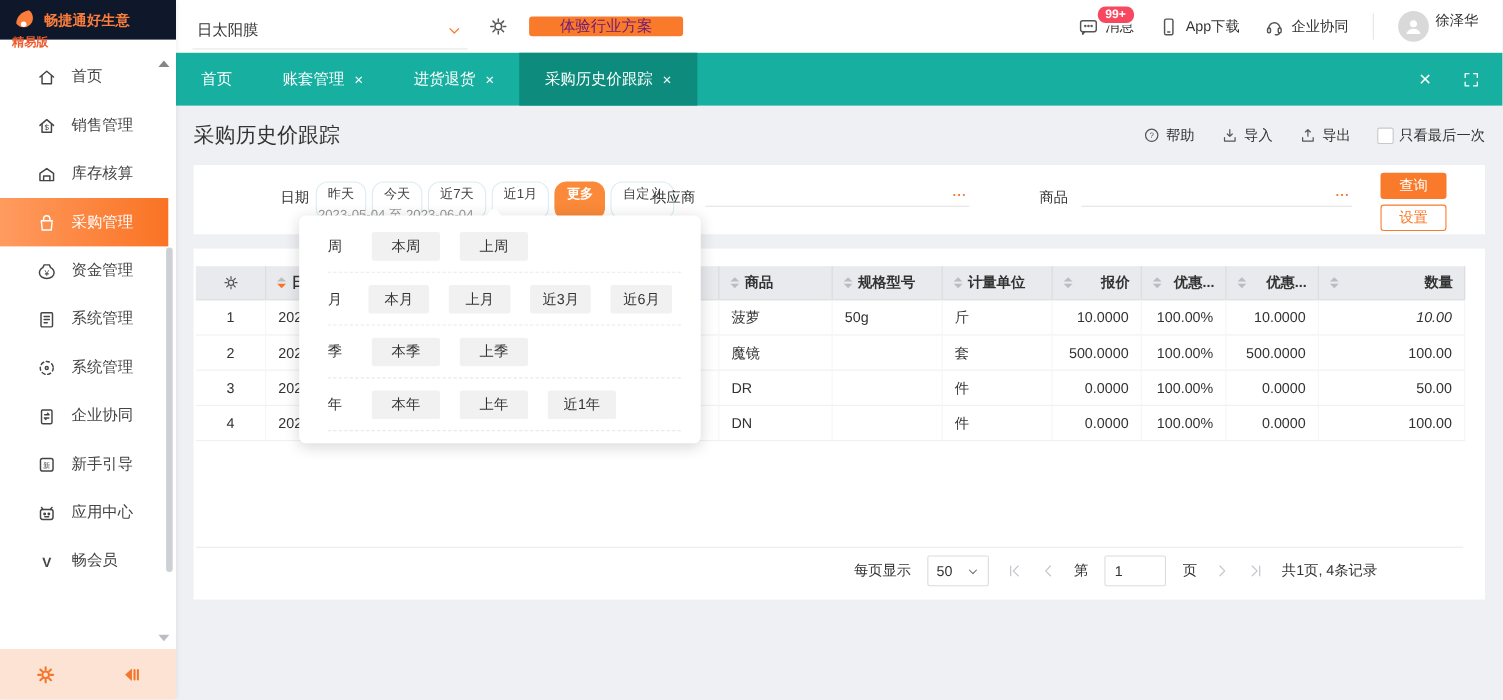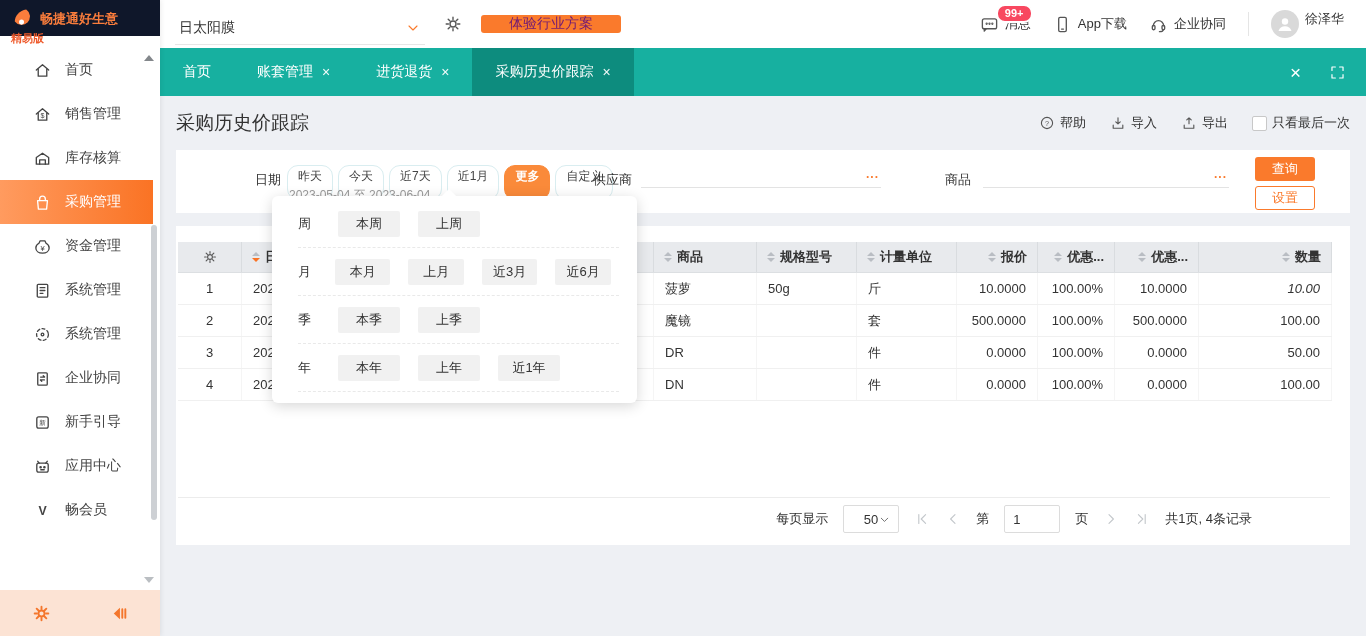--- a/index.html
+++ b/index.html
@@ -58,37 +58,37 @@
 .dd-caret{position:absolute;top:-5px;left:172px;width:10px;height:10px;background:#fff;transform:rotate(45deg)}
 .dd-row{height:48px;margin:0 18px 0 26px;display:flex;align-items:center;gap:10px;border-bottom:1px dashed #e9e9e9}
 .dd-label{width:30px;color:#333;font-size:13px}
 .dd-btn{width:62px;height:26px;background:#f1f1f1;border:none;font-size:13px;color:#333;border-radius:2px;margin-right:8px}
 
 
 .table-card{position:absolute;left:176px;top:226px;width:1174px;height:319px;background:#fff;z-index:5}
 .table-wrap{position:absolute;left:2px;top:16px;width:1154px}
 .thead{display:flex;height:31px;background:#e8eaed;border-bottom:1px solid #dcdfe2}
 .th{display:flex;align-items:center;font-size:13px;font-weight:bold;color:#333;border-right:1px solid #d9dcdf;padding:0 10px;flex:none}
-.th.num{justify-content:flex-end}
+.th.num{justify-content:space-between}
 .th.center{justify-content:center;padding:0}
 .tr{display:flex;height:32px;border-bottom:1px solid #f0f0f0;font-size:13px;color:#333}
 .td{display:flex;align-items:center;padding:0 11px;border-right:1px solid #f5f5f5;flex:none;overflow:hidden;white-space:nowrap}
 .td.num{justify-content:flex-end}
 .td.center{justify-content:center;padding:0}
 .sort{display:inline-flex;flex-direction:column;gap:2px;margin-right:5px}
 .sort i{width:0;height:0;border-left:4px solid transparent;border-right:4px solid transparent;display:block}
 .sort .up{border-bottom:4px solid #b9bdc3}
 .sort .dn{border-top:4px solid #b9bdc3}
 .sort.desc .dn{border-top-color:#fa7324}
 .thead-gear{width:16px;height:16px;color:#555;cursor:pointer}
 
 
 .pagination{position:absolute;left:2px;top:271px;width:1152px;height:43px;border-top:1px solid #ececec;display:flex;align-items:center;justify-content:flex-end;gap:15px;padding-right:78px;font-size:13px;color:#333}
 .pg-ic{width:16px;height:16px;color:#c3c7cb;cursor:pointer}
-.select{width:56px;height:28px;border:1px solid #dcdcdc;border-radius:2px;display:flex;align-items:center;justify-content:flex-end;padding:0 7px;cursor:pointer}
+.select{width:56px;height:28px;border:1px solid #dcdcdc;border-radius:2px;display:flex;align-items:center;justify-content:space-between;padding:0 7px;cursor:pointer}
 .select .chev-s{width:13px;height:13px;color:#666}
 .pg-input{width:56px;height:28px;border:1px solid #dcdcdc;border-radius:2px;padding:0 8px;font-size:13px;color:#333;outline:none}
 
 
 .sidebar{position:absolute;left:0;top:0;width:160px;height:636px;background:#fff;z-index:50;box-shadow:1px 0 5px rgba(0,0,0,.08)}
 .logo-area{height:36px;background:#0f172a;position:relative}
 .brand-row{display:flex;align-items:center;gap:6px;padding:7px 0 0 10px}
 .logo-mark{width:24px;height:24px}
 .brand-text{font-size:13px;font-weight:bold;color:#fa7d3c}
 .edition{position:absolute;left:11px;top:31px;font-size:11px;font-weight:bold;color:#ee5a2c}

